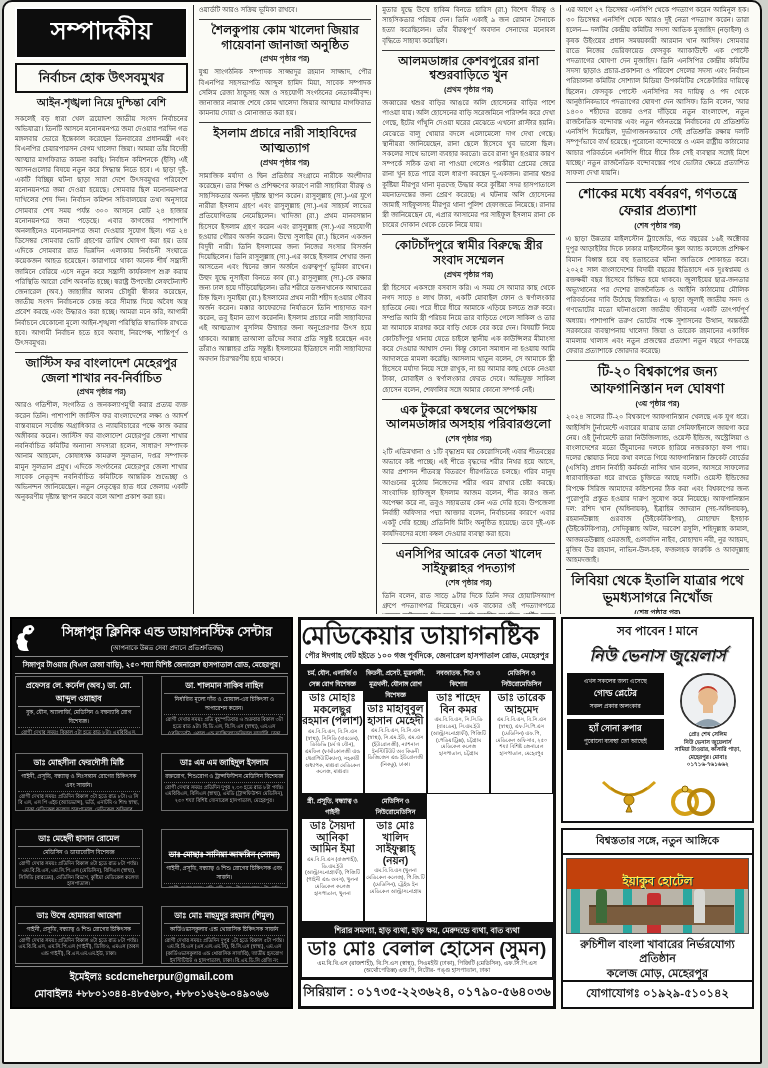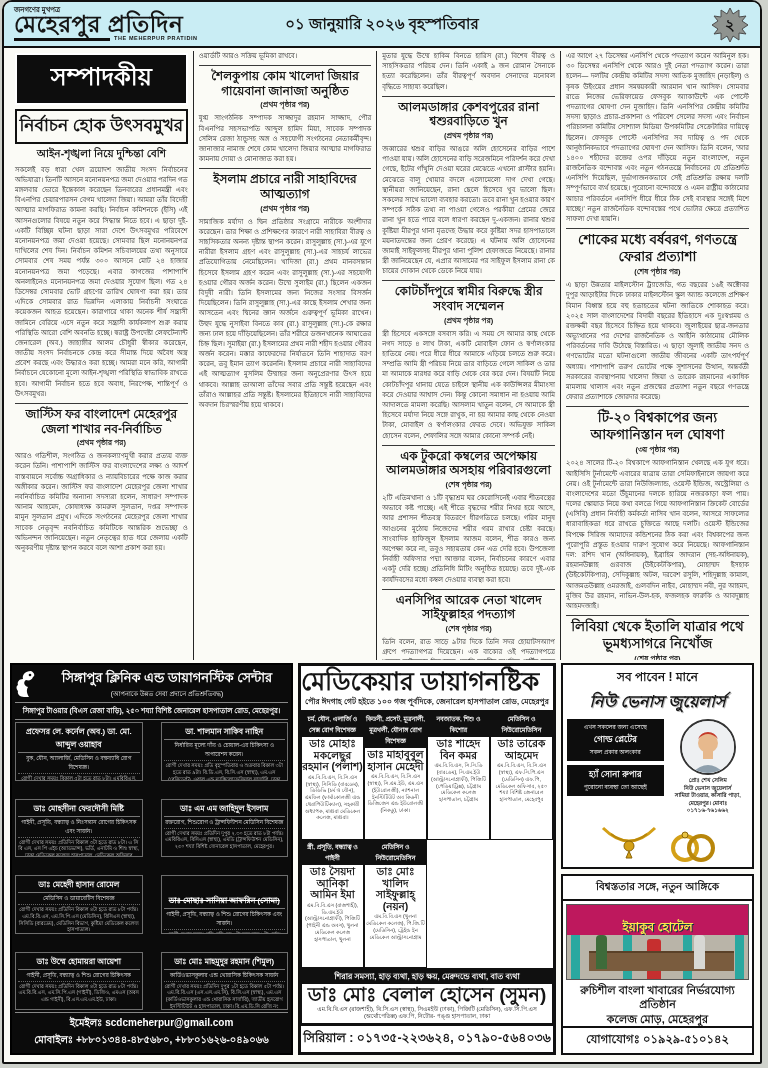--- a/index.html
+++ b/index.html
@@ -21,21 +21,21 @@
   .news{display:flex;height:612px;padding:3px 6px 0;box-sizing:border-box;}
   .col{flex:1 1 0;padding:0 5px;border-left:1px solid #262626;overflow:hidden;min-width:0;}
   .col:first-child{border-left:none;}
   .col-4{flex:1.06 1 0;}
   .section-label{font-size:24px;font-weight:900;color:#fff;background:#0d0d0d;text-align:center;padding:5px 0 7px;margin:2px 0 4px;box-shadow:inset 0 0 0 2px #fff,inset 0 0 0 4px #0d0d0d;}
   .headline{font-size:12px;font-weight:900;text-align:center;line-height:1.22;margin:4px 0 1px;border-top:1px solid #3a3a3a;padding-top:3px;}
   .kicker{font-size:10.5px;font-weight:bold;text-align:center;margin:2px 0;}
   .dateline{font-size:7.5px;font-weight:bold;text-align:center;margin:0 0 2px;}
   .body{font-size:6.8px;line-height:1.5;text-align:justify;margin:0 0 4px;color:#1b1b1b;word-break:break-word;}
   .headline:empty,.kicker:empty,.dateline:empty{display:none;}
-  .col-1 .article:first-child .headline{font-size:17px;border:2px solid #101010;padding:5px 2px;margin-top:0;}
+  .col-1 .article:first-child .headline{font-size:13px;border:2px solid #101010;padding:5px 2px;margin-top:0;}
   .col-4 .headline{font-size:13.5px;}
   
   .ads{display:flex;gap:5px;padding:3px 6px 6px;height:401px;box-sizing:border-box;}
   
   .ad-sing{width:283px;background:#0b0b0b;color:#fff;border:2px solid #000;display:flex;flex-direction:column;box-sizing:border-box;padding:3px;}
   .sg-head{display:flex;align-items:center;gap:5px;border-bottom:1px solid #888;padding-bottom:2px;}
   .sg-logo{flex:0 0 26px;}
   .sg-titleblock{flex:1;text-align:center;}
   .sg-title{font-size:13px;font-weight:900;}
   .sg-tag{font-size:6.5px;}
@@ -74,52 +74,35 @@
   .jw-box .s{font-size:6px;display:block;}
   .jw-box .b{font-size:8.5px;font-weight:900;display:block;}
   .jw-photo-wrap{flex:1;display:flex;flex-direction:column;align-items:center;}
   .jw-photo{width:52px;height:52px;border-radius:50%;border:2px solid #333;overflow:hidden;background:#f2f2f2;}
   .jw-contact{font-size:5.6px;font-weight:bold;text-align:center;line-height:1.35;margin-top:2px;}
   .jw-gold{display:flex;justify-content:center;align-items:flex-end;gap:6px;height:44px;}
   
   .ad-hotel{border:2px solid #101010;background:#fff;flex:1;display:flex;flex-direction:column;box-sizing:border-box;overflow:hidden;}
   .ht-head{font-size:10.5px;font-weight:900;text-align:center;padding:3px 0;border-bottom:2px solid #101010;}
   .ht-photo{height:128px;background:#8a8a84;margin:3px;position:relative;overflow:hidden;border:1px solid #555;}
-  .ht-sign{position:absolute;top:0;left:0;right:0;height:46px;background:#be185d;display:flex;align-items:center;justify-content:center;}
+  .ht-sign{position:absolute;top:0;left:0;right:0;height:46px;background:#c2410c;display:flex;align-items:center;justify-content:center;}
   .ht-sign-text{font-size:12px;font-weight:900;color:#ffe84d;text-shadow:1px 1px 0 #083b44;}
   .ht-front{position:absolute;top:30px;left:0;right:0;bottom:0;background:#b9b4a8;}
   .ht-pillar{position:absolute;top:0;bottom:0;width:9px;background:#2aa8a0;}
   .ht-counter{position:absolute;left:12%;right:8%;bottom:8px;height:18px;background:#7a5c3e;border-top:2px solid #5a4128;}
   .ht-person{position:absolute;bottom:10px;width:11px;height:34px;border-radius:4px 4px 0 0;}
   .ht-flag{position:absolute;top:4px;left:44%;width:14px;height:48px;background:#c62f2f;border-radius:3px;}
   .ht-caption{font-size:11px;font-weight:700;text-align:center;line-height:1.3;}
   .ht-contact{border-top:2px solid #101010;font-size:11.5px;font-weight:900;text-align:center;padding:3px 0;margin-top:auto;}
 </style>
 </head>
 <body>
 
 <div class="page">
 
-  <header class="masthead">
-    <div class="brand">
-      <span class="brand-tagline">জনগণের মুখপত্র</span>
-      <span class="brand-title">মেহেরপুর প্রতিদিন</span>
-      <span class="brand-rule">
-          <span class="brand-bar"></span>
-          <span class="brand-sub">THE MEHERPUR PRATIDIN</span>
-        </span>
-    </div>
-    <div class="mast-date">০১ জানুয়ারি ২০২৬ বৃহস্পতিবার</div>
-    <div class="badge">
-      <svg viewBox="0 0 36 36">
-          <path fill="#8f938f" stroke="#4c4c4c" stroke-width="1" d="M18 1 L21 7 L27 3 L27 10 L34 9 L30 14 L36 18 L30 22 L34 27 L27 26 L27 33 L21 29 L18 35 L15 29 L9 33 L9 26 L2 27 L6 22 L0 18 L6 14 L2 9 L9 10 L9 3 L15 7 Z"></path>
-        </svg>
-      <span class="badge-num">২</span>
-    </div>
-  </header>
 
   <div class="news">
 
     <section class="col col-1">
       <div class="section-label">সম্পাদকীয়</div>
       <div>
           <article class="article">
             <h2 class="headline">নির্বাচন হোক উৎসবমুখর</h2>
             <div class="kicker">আইন-শৃঙ্খলা নিয়ে দুশ্চিন্তা বেশি</div>
             <p class="body">সকলেই বড় ধারা খেল ত্রয়োদশ জাতীয় সংসদ নির্বাচনের অভিযাত্রা। তিনটি আসনে মনোনয়নপত্র জমা দেওয়ার পরদিন গত মঙ্গলবার ভোরে ইন্তেকাল করেছেন তিনবারের প্রধানমন্ত্রী এবং বিএনপির চেয়ারপারসন বেগম খালেদা জিয়া। আমরা তাঁর বিদেহী আত্মার মাগফিরাত কামনা করছি। নির্বাচন কমিশনকে (ইসি) এই আসনগুলোর বিষয়ে নতুন করে সিদ্ধান্ত নিতে হবে। এ ছাড়া দুই-একটি বিচ্ছিন্ন ঘটনা ছাড়া সারা দেশে উৎসবমুখর পরিবেশে মনোনয়নপত্র জমা দেওয়া হয়েছে। সোমবার ছিল মনোনয়নপত্র দাখিলের শেষ দিন। নির্বাচন কমিশন সচিবালয়ের তথ্য অনুসারে সোমবার শেষ সময় পর্যন্ত ৩০০ আসনে মোট ২৪ হাজার মনোনয়নপত্র জমা পড়েছে। এবার কাগজের পাশাপাশি অনলাইনেও মনোনয়নপত্র জমা দেওয়ার সুযোগ ছিল। গত ২৪ ডিসেম্বর সোমবার ভোট গ্রহণের তারিখ ঘোষণা করা হয়। তার এদিকে সোমবার রাত ভিন্নদিন এলাকায় নির্বাচনী সংঘাতে কয়েকজন আহত হয়েছেন। কারাগারে থাকা অনেক শীর্ষ সন্ত্রাসী জামিনে বেরিয়ে এসে নতুন করে সন্ত্রাসী কার্যকলাপ শুরু করায় পরিস্থিতি আরো বেশি অবনতি হচ্ছে। স্বরাষ্ট্র উপদেষ্টা লেফটেন্যান্ট জেনারেল (অব.) জাহাঙ্গীর আলম চৌধুরী স্বীকার করেছেন, জাতীয় সংসদ নির্বাচনকে কেন্দ্র করে সীমান্ত দিয়ে অবৈধ অস্ত্র প্রবেশ করছে এবং উদ্ধারও করা হচ্ছে। আমরা মনে করি, আগামী নির্বাচনে যেকোনো মূল্যে আইন-শৃঙ্খলা পরিস্থিতি স্বাভাবিক রাখতে হবে। আগামী নির্বাচন হতে হবে অবাধ, নিরপেক্ষ, শান্তিপূর্ণ ও উৎসবমুখর।</p>

